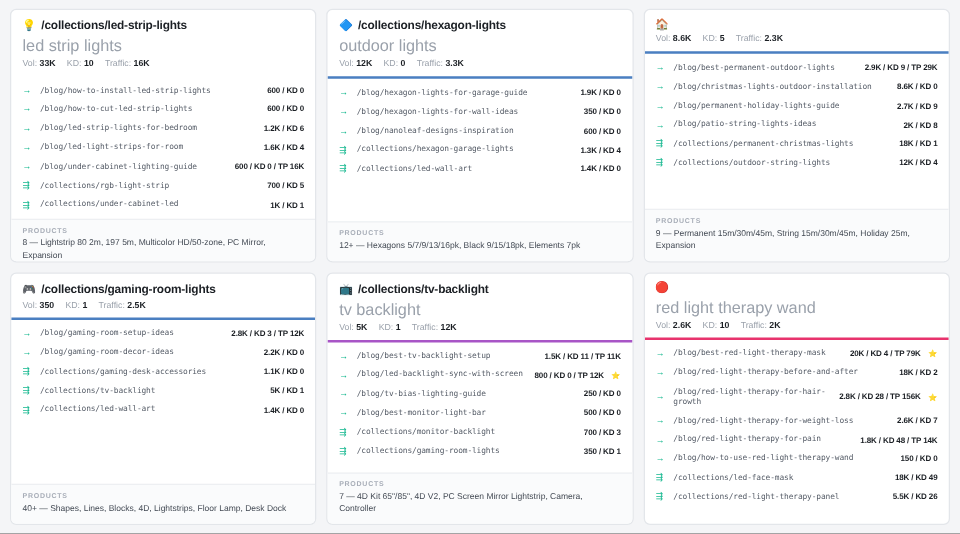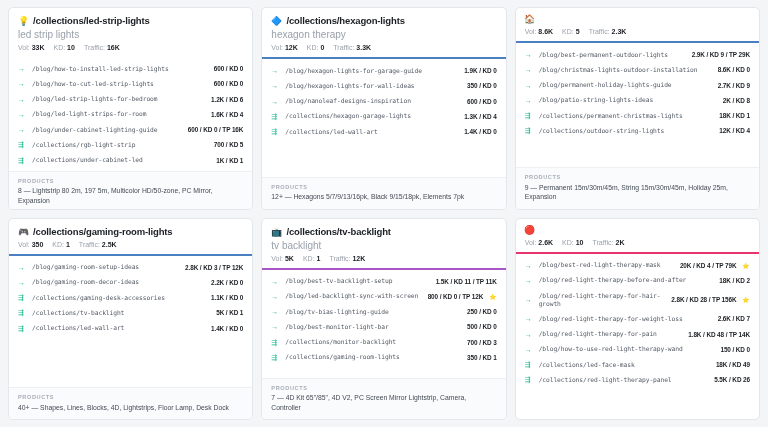--- a/index.html
+++ b/index.html
@@ -28,21 +28,21 @@
   }
   .card-head { padding: 7px 9px 6px 9px; }
   .card-title {
     display: flex; align-items: baseline; gap: 4px;
     font-size: 9.5px; font-weight: bold; color: #1b1f24;
     letter-spacing: -0.15px;
   }
   .title-icon { font-size: 9px; line-height: 1; }
   .card-sub {
     margin-top: 3px;
-    font-size: 10px; color: #9aa1ab;
+    font-size: 13px; color: #9aa1ab;
   }
   .metrics {
     margin-top: 4px;
     display: flex; gap: 9px;
     font-size: 7px; color: #9aa1ab;
   }
   .metrics .mv { color: #1b1f24; font-weight: bold; }
   .accent { height: 2px; width: 100%; }
   .rows {
     flex: 1 1 auto;
@@ -151,21 +151,21 @@
         <div class="products-label">PRODUCTS</div>
         <div class="products-text">8 — Lightstrip 80 2m, 197 5m, Multicolor HD/50-zone, PC Mirror, Expansion</div>
       </div>
   </div>
     <div class="card">
     <div class="card-head">
       <div class="card-title">
         <span class="title-icon">🔷</span>
         <span>/collections/hexagon-lights</span>
       </div>
-      <div class="card-sub">hexagon therapy</div>
+      <div class="card-sub">outdoor lights</div>
       <div class="metrics">
           <span><span>Vol:</span> <span class="mv">12K</span></span>
           <span><span>KD:</span> <span class="mv">0</span></span>
           <span><span>Traffic:</span> <span class="mv">3.3K</span></span>
         </div>
     </div>
     <div class="accent" style="background:#4a7fc1"></div>
     <div class="rows">
       <div class="row">
         <span class="row-ico">→</span>
@@ -367,20 +367,21 @@
       <div class="products">
         <div class="products-label">PRODUCTS</div>
         <div class="products-text">7 — 4D Kit 65"/85", 4D V2, PC Screen Mirror Lightstrip, Camera, Controller</div>
       </div>
   </div>
     <div class="card">
     <div class="card-head">
       <div class="card-title">
         <span class="title-icon">🔴</span>
       </div>
+      <div class="card-sub">red light therapy wand</div>
       <div class="metrics">
           <span><span>Vol:</span> <span class="mv">2.6K</span></span>
           <span><span>KD:</span> <span class="mv">10</span></span>
           <span><span>Traffic:</span> <span class="mv">2K</span></span>
         </div>
     </div>
     <div class="accent" style="background:#e8336d"></div>
     <div class="rows">
       <div class="row">
         <span class="row-ico">→</span>

